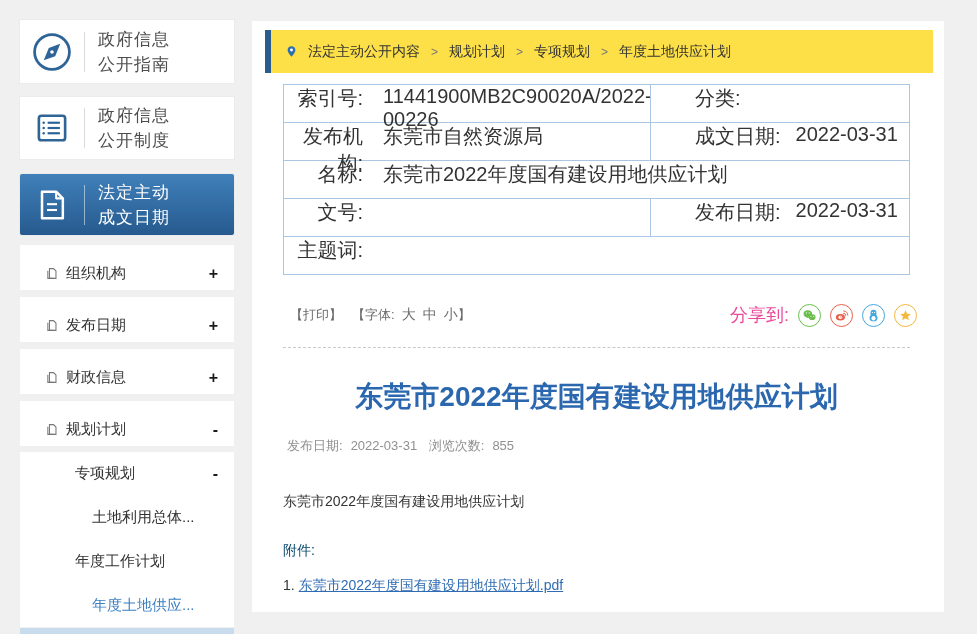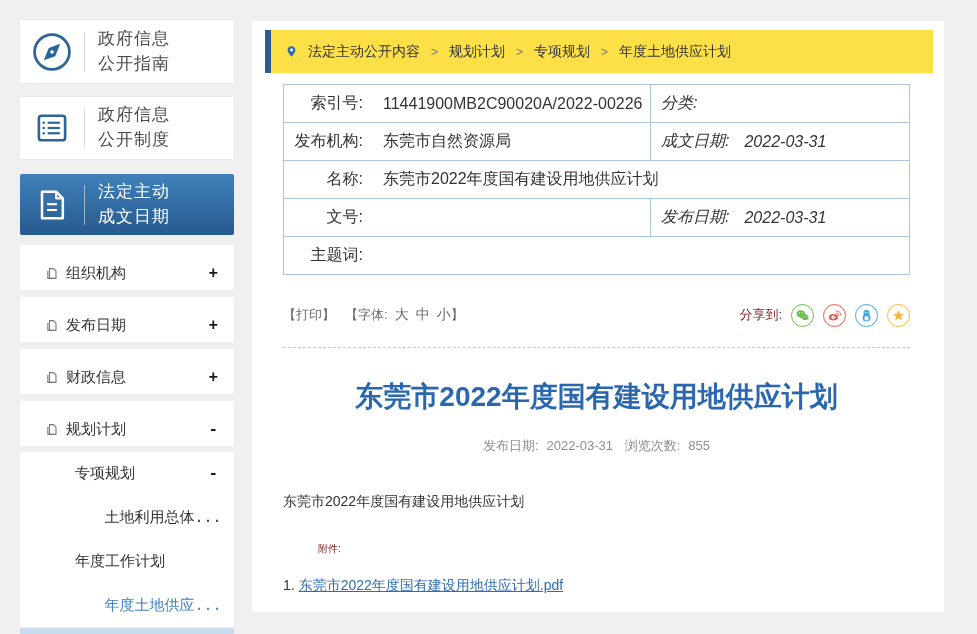--- a/index.html
+++ b/index.html
@@ -1,20 +1,20 @@
 <!DOCTYPE html>
 <html><head>
 <meta charset="utf-8">
 <style>
   html,body{margin:0;padding:0;}
   body{width:977px;height:634px;position:relative;overflow:hidden;background:#f0f0f0;
        font-family:"Liberation Sans",sans-serif;color:#333;}
 
   
-  .sidebar{position:absolute;left:20px;top:20px;width:252px;height:614px;font-family:Liberation Mono, monospace;}
+  .sidebar{position:absolute;left:20px;top:20px;width:252px;height:614px;}
   .side-panel{position:absolute;left:0;width:214px;background:#fff;display:flex;align-items:center;
               box-shadow:0 0 0 1px rgba(0,0,0,0.02);}
   .side-panel .p-icon{width:64px;display:flex;justify-content:center;align-items:center;flex-shrink:0;}
   .side-panel .p-div{width:1px;height:40px;background:#d9d9d9;flex-shrink:0;}
   .side-panel .p-text{padding-left:13px;font-size:17px;line-height:25px;color:#4d4d4d;letter-spacing:1px;}
   .panel-1{top:0;height:63px;}
   .panel-2{top:77px;height:62px;}
   .panel-3{top:154px;height:61px;background:linear-gradient(180deg,#4080ba,#265a8e);border-radius:2px;}
   .panel-3 .p-div{background:rgba(255,255,255,.5);}
   .panel-3 .p-text{color:#fff;}
@@ -23,65 +23,65 @@
              align-items:center;padding:12px 16px 0 25px;box-sizing:border-box;font-size:15px;color:#333;cursor:pointer;}
   .menu-item .m-icon{display:flex;margin-right:8px;}
   .menu-item .toggle{margin-left:auto;font-weight:bold;font-size:16px;color:#1a1a1a;}
   .menu-1{top:225px;} .menu-2{top:277px;} .menu-3{top:329px;} .menu-4{top:381px;}
 
   .submenu{position:absolute;left:0;top:432px;width:214px;height:175px;background:#fff;
            display:flex;flex-direction:column;box-sizing:border-box;}
   .sub-item{flex:1;display:flex;align-items:center;font-size:15px;color:#333;box-sizing:border-box;cursor:pointer;}
   .sub-item .toggle{margin-left:auto;font-weight:bold;font-size:16px;color:#1a1a1a;padding-right:16px;}
   .sub-lvl1{padding-left:55px;}
-  .sub-lvl2{padding-left:72px;justify-content:center;}
+  .sub-lvl2{padding-left:72px;}
   .sub-active{color:#3d7fc1;}
   .side-strip{position:absolute;left:0;top:608px;width:214px;height:6px;background:#c9dcee;}
 
   
   .content{position:absolute;left:252px;top:21px;width:692px;height:591px;background:#fff;}
 
   .breadcrumb{position:absolute;left:13px;top:9px;width:668px;height:43px;box-sizing:border-box;
               background:#fde047;border-left:6px solid #2b5c8e;display:flex;align-items:center;
               padding-left:14px;font-size:14px;color:#333;}
   .breadcrumb .pin{display:flex;margin-right:10px;}
   .breadcrumb .sep{color:#777;font-size:12px;margin:0 11px;}
   .crumb{cursor:pointer;}
 
   .info-table{position:absolute;left:31px;top:63px;width:627px;box-sizing:border-box;
               border:1px solid #aac6e3;}
   .t-row{display:flex;height:37px;border-top:1px solid #aac6e3;}
   .t-row:first-child{border-top:none;}
-  .t-cell{display:flex;align-items:center;font-size:16px;box-sizing:border-box;}
+  .t-cell{display:flex;font-size:20px;box-sizing:border-box;}
   .t-left{width:366px;flex-shrink:0;}
-  .t-right{flex:1;border-left:1px solid #aac6e3;padding-left:10px;font-style:italic;}
+  .t-right{flex:1;border-left:1px solid #aac6e3;padding-left:44px;}
   .t-full{flex:1;}
   .lab{width:79px;text-align:right;flex-shrink:0;color:#333;}
   .lab-r{color:#333;}
   .val{margin-left:20px;color:#333;}
   .val-r{margin-left:15px;color:#333;}
 
-  .tools{position:absolute;left:31px;top:281px;width:627px;height:26px;display:flex;align-items:center;
+  .tools{position:absolute;left:38px;top:281px;width:627px;height:26px;display:flex;align-items:center;
          font-size:13px;color:#6b6b6b;justify-content:center;}
   .tools .font-size-opt{margin-left:7px;cursor:pointer;font-size:14px;}
   .tools .t-print{cursor:pointer;}
-  .share{margin-left:auto;display:flex;align-items:center;font-size:13px;color:#7f1d1d;}
+  .share{margin-left:auto;display:flex;align-items:center;font-size:18px;color:#ec4899;}
   .s-circle{width:21px;height:21px;border-radius:50%;background:#fff;display:flex;align-items:center;
             justify-content:center;margin-left:9px;cursor:pointer;box-sizing:content-box;}
   .c-wechat{border:1.5px solid #6bbd4e;} .c-weibo{border:1.5px solid #e65f4a;}
   .c-qq{border:1.5px solid #45a6dd;} .c-qzone{border:1.5px solid #f4b73f;}
 
   .dashed{position:absolute;left:31px;top:326px;width:627px;border-top:1px dashed #c9c9c9;}
 
   .art-title{position:absolute;left:31px;top:355px;width:627px;margin:0;text-align:center;
              font-size:28px;line-height:42px;font-weight:bold;color:#2a67ae;}
-  .art-meta{position:absolute;left:31px;top:416px;width:627px;text-align:center;font-size:13px;color:#909090;}
+  .art-meta{position:absolute;left:31px;top:416px;width:627px;text-align:left;font-size:13px;color:#909090;}
   .art-meta span{margin:0 4px;}
   .art-body{position:absolute;left:31px;top:456px;width:627px;font-size:14px;color:#333;line-height:20px;}
-  .att-label{position:absolute;left:31px;top:521px;font-size:10px;color:#7f1d1d;margin-left:35px;}
+  .att-label{position:absolute;left:31px;top:521px;font-size:14px;color:#0c4a6e;}
   .att-line{position:absolute;left:31px;top:556px;font-size:14px;color:#333;}
   .att-line a{color:#2f6cb3;text-decoration:underline;cursor:pointer;margin-left:4px;}
 </style>
 </head>
 <body>
 
 <div class="sidebar">
 
   <div class="side-panel panel-1">
     <div class="p-icon">

